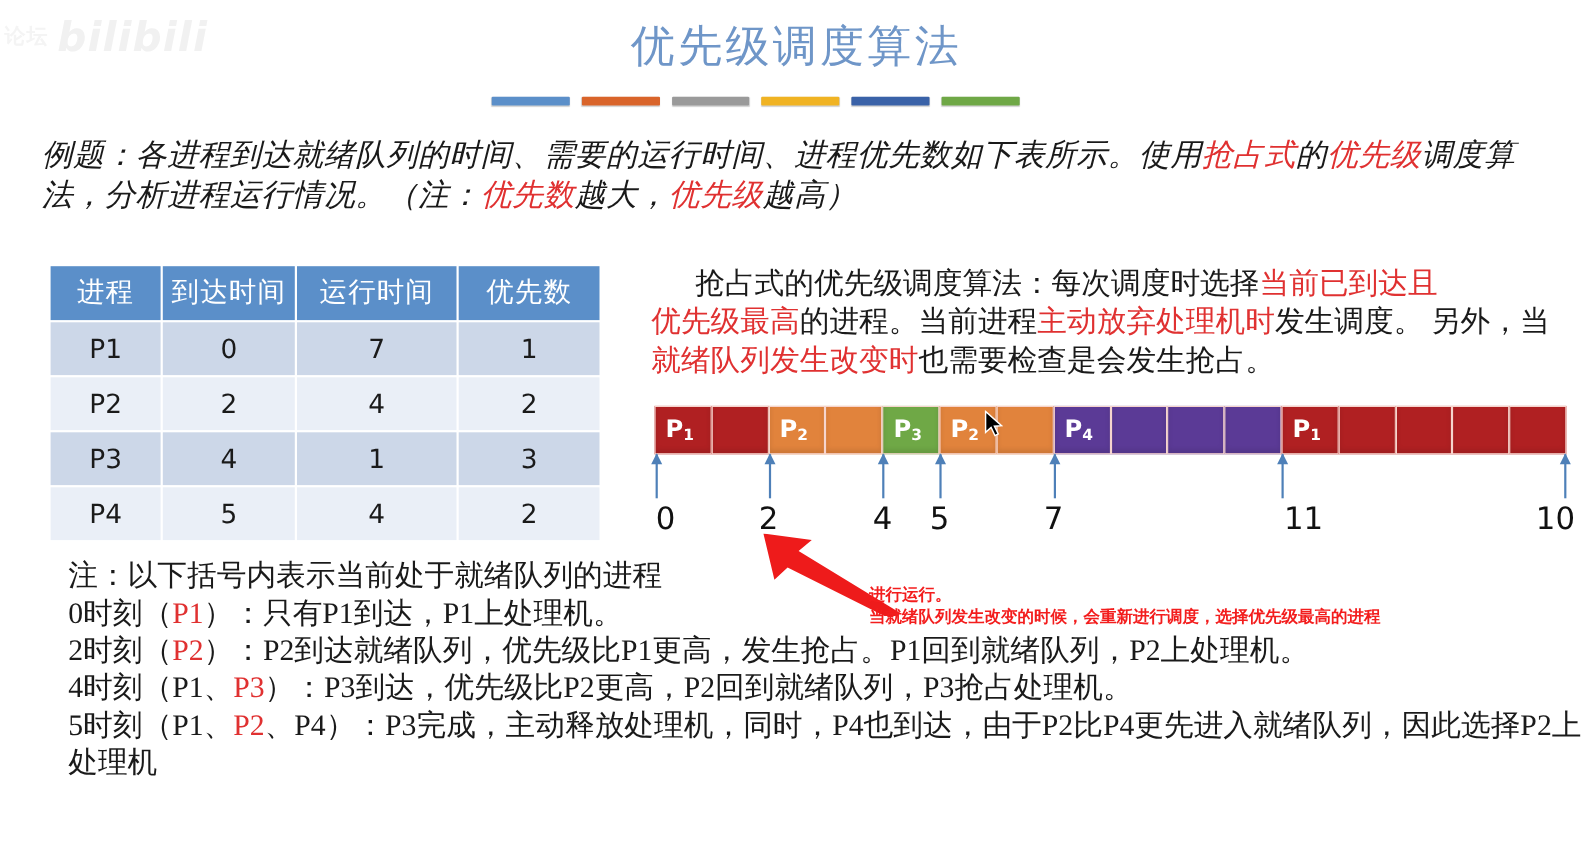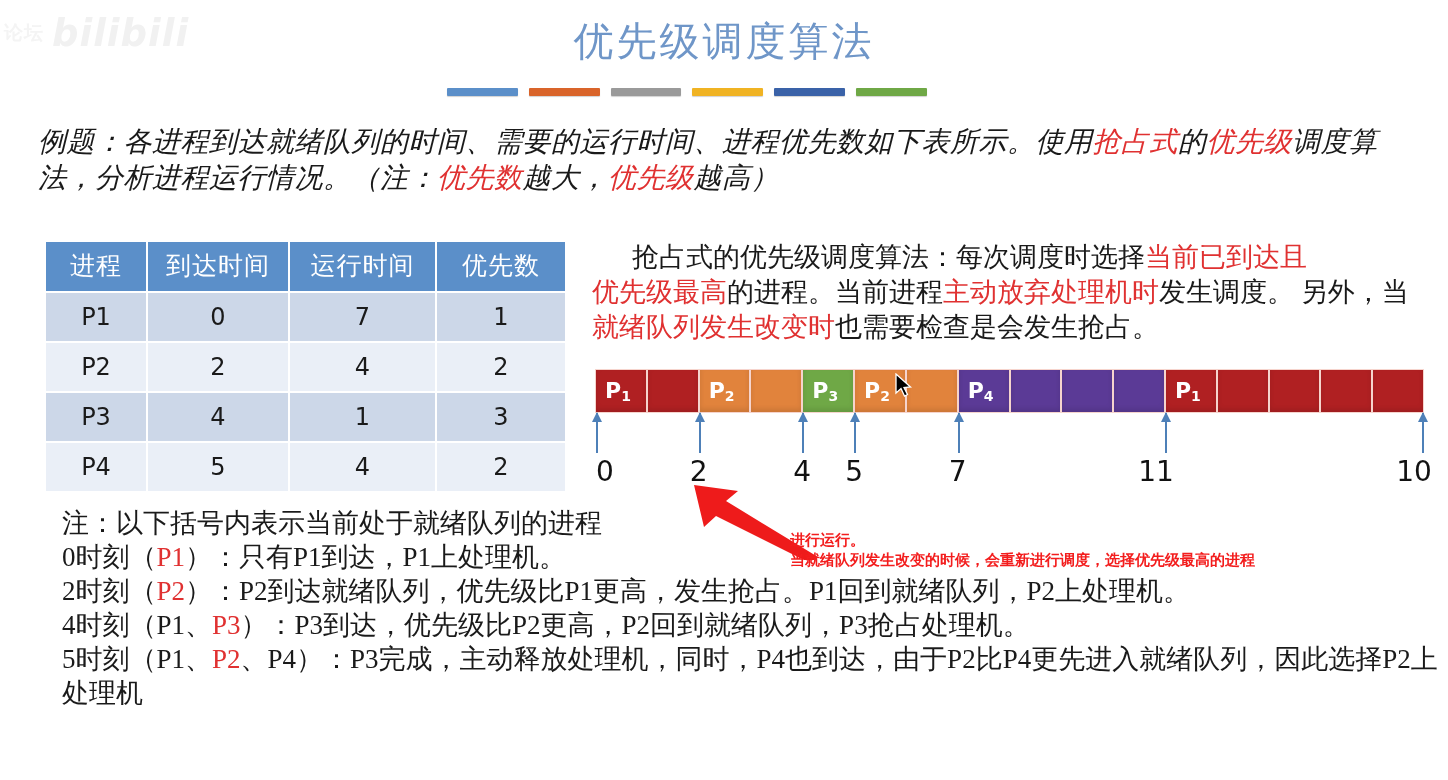--- a/index.html
+++ b/index.html
@@ -48,21 +48,21 @@
     background:#5b8fc9;color:#ffffff;font-weight:400;
     font-size:25px;padding:7px 0 9px;text-align:center;
     letter-spacing:1px;
   }
   #proc-table td{
     font-size:24px;text-align:center;padding:10px 0;color:#1a1a1a;
   }
   #proc-table tr.odd td{background:#ccd7e8;}
   #proc-table tr.even td{background:#eaeff7;}
   #proc-table th:nth-child(1),#proc-table td:nth-child(1){width:100px;margin-left:20px;}
-  #proc-table th:nth-child(2),#proc-table td:nth-child(2){width:140px;text-align:center;}
+  #proc-table th:nth-child(2),#proc-table td:nth-child(2){width:120px;text-align:center;}
   #proc-table th:nth-child(3),#proc-table td:nth-child(3){width:145px;}
   #proc-table th:nth-child(4),#proc-table td:nth-child(4){width:128px;}
 
   
   #explain{
     position:absolute;left:592px;top:240px;width:828px;
     font-size:27px;line-height:35px;text-indent:0;
   }
   #explain .ind{text-indent:40px;display:block;}
 
@@ -229,21 +229,21 @@
     <div class="tlabel" style="left: 10px;">0</div>
     <div class="tick" style="left: 103.625px;"></div>
     <div class="tlabel" style="left: 103.625px;">2</div>
     <div class="tick" style="left: 207.25px;"></div>
     <div class="tlabel" style="left: 207.25px;">4</div>
     <div class="tick" style="left: 259.062px;"></div>
     <div class="tlabel" style="left: 259.062px;">5</div>
     <div class="tick" style="left: 362.688px;"></div>
     <div class="tlabel" style="left: 362.688px;">7</div>
     <div class="tick" style="left: 569.938px;"></div>
-    <div class="tlabel" style="left: 561px;">11</div>
+    <div class="tlabel" style="left: 590px;">11</div>
     <div class="tick" style="left: 827px;"></div>
     <div class="tlabel" style="left: 819px;">10</div>
   </div>
 
 <svg id="cursor" viewBox="0 0 20 26">
   <path d="M2,1 L2,20 L7,15.5 L10.5,23 L13.5,21.5 L10,14.5 L16.5,14 Z" fill="#000" stroke="#fff" stroke-width="1.3"></path>
 </svg>
 
 <svg id="ann-arrow" viewBox="0 0 130 75">
   <path d="M128,72 L36,16 L48,6 L4,0 L14,42 L26,31 L120,78 Z" fill="#ee1b1b"></path>

